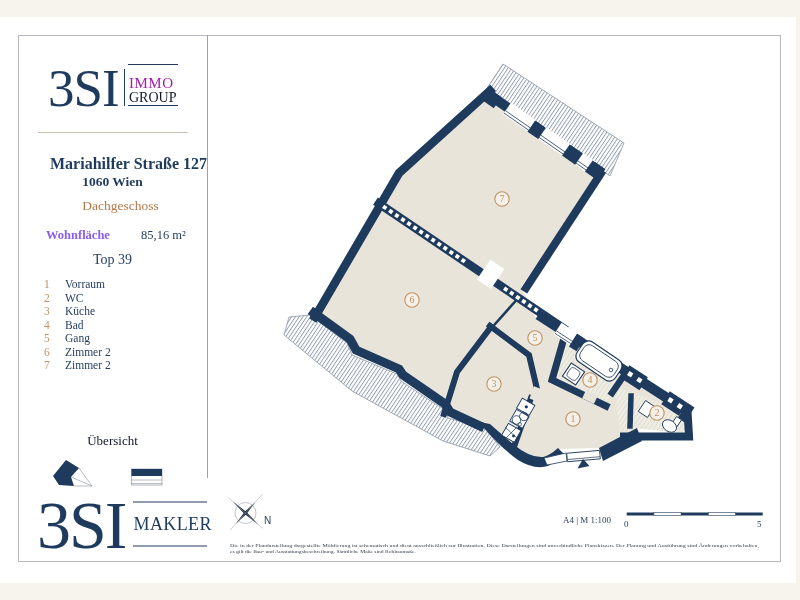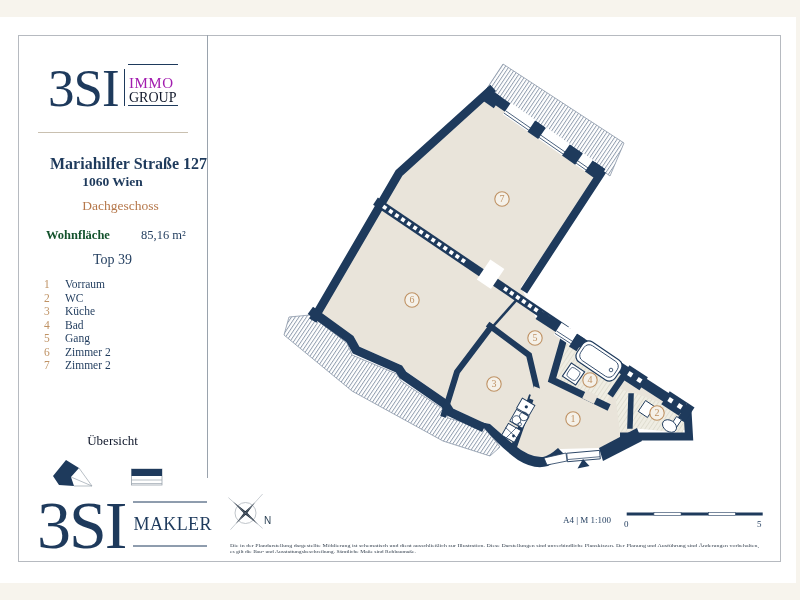--- a/index.html
+++ b/index.html
@@ -19,21 +19,21 @@
   <div style="position:absolute; left:110px; top:29px; width:50px; border-top:1.2px solid #1e3a5c;"></div>
   <div style="position:absolute; left:111px; top:40px; font-size:15px; color:#a21caf; letter-spacing:0.5px;">IMMO</div>
   <div style="position:absolute; left:111px; top:55px; font-size:14px; color:#0f172a; letter-spacing:0px;">GROUP</div>
   <div style="position:absolute; left:110px; top:69.5px; width:50px; border-top:1.2px solid #1e3a5c;"></div>
 
   <div style="position:absolute; left:20px; top:97px; width:150px; border-top:1px solid #c9c0b0;"></div>
 
   <div style="position:absolute; left:0; top:120px; width:189px; text-align:center; font-size:16px; font-weight:bold; color:#1e3a5c;margin-left:16px;">Mariahilfer Straße 127</div>
   <div style="position:absolute; left:0; top:139px; width:189px; text-align:center; font-size:13.5px; font-weight:bold; color:#1e3a5c;">1060 Wien</div>
   <div style="position:absolute; left:0; top:163px; width:189px; text-align:center; font-size:13.5px; color:#b5774a;padding-left:16px;">Dachgeschoss</div>
-  <div style="position:absolute; left:28px; top:193px; font-size:12.5px; font-weight:bold; color:#14532d;">Wohnfläche</div>
+  <div style="position:absolute; left:28px; top:193px; font-size:12.5px; font-weight:bold; color:#8b5cf6;">Wohnfläche</div>
   <div style="position:absolute; left:123px; top:193px; font-size:12.5px; font-weight:normal; color:#1e3a5c;">85,16 m²</div>
   <div style="position:absolute; left:0; top:217px; width:189px; text-align:center; font-size:14px; color:#1e3a5c;">Top 39</div>
 </div>
 
 <div style="position:absolute; left:18px; top:278px; width:189px;">
   <table style="border-collapse:collapse; margin-left:26px; font-size:11.5px; line-height:13.5px; color:#1e3a5c; font-family:'Liberation Serif', serif;">
   <tbody>
         <tr>
           <td style="color:#bf9264; width:21px;">1</td>
           <td>Vorraum</td>

